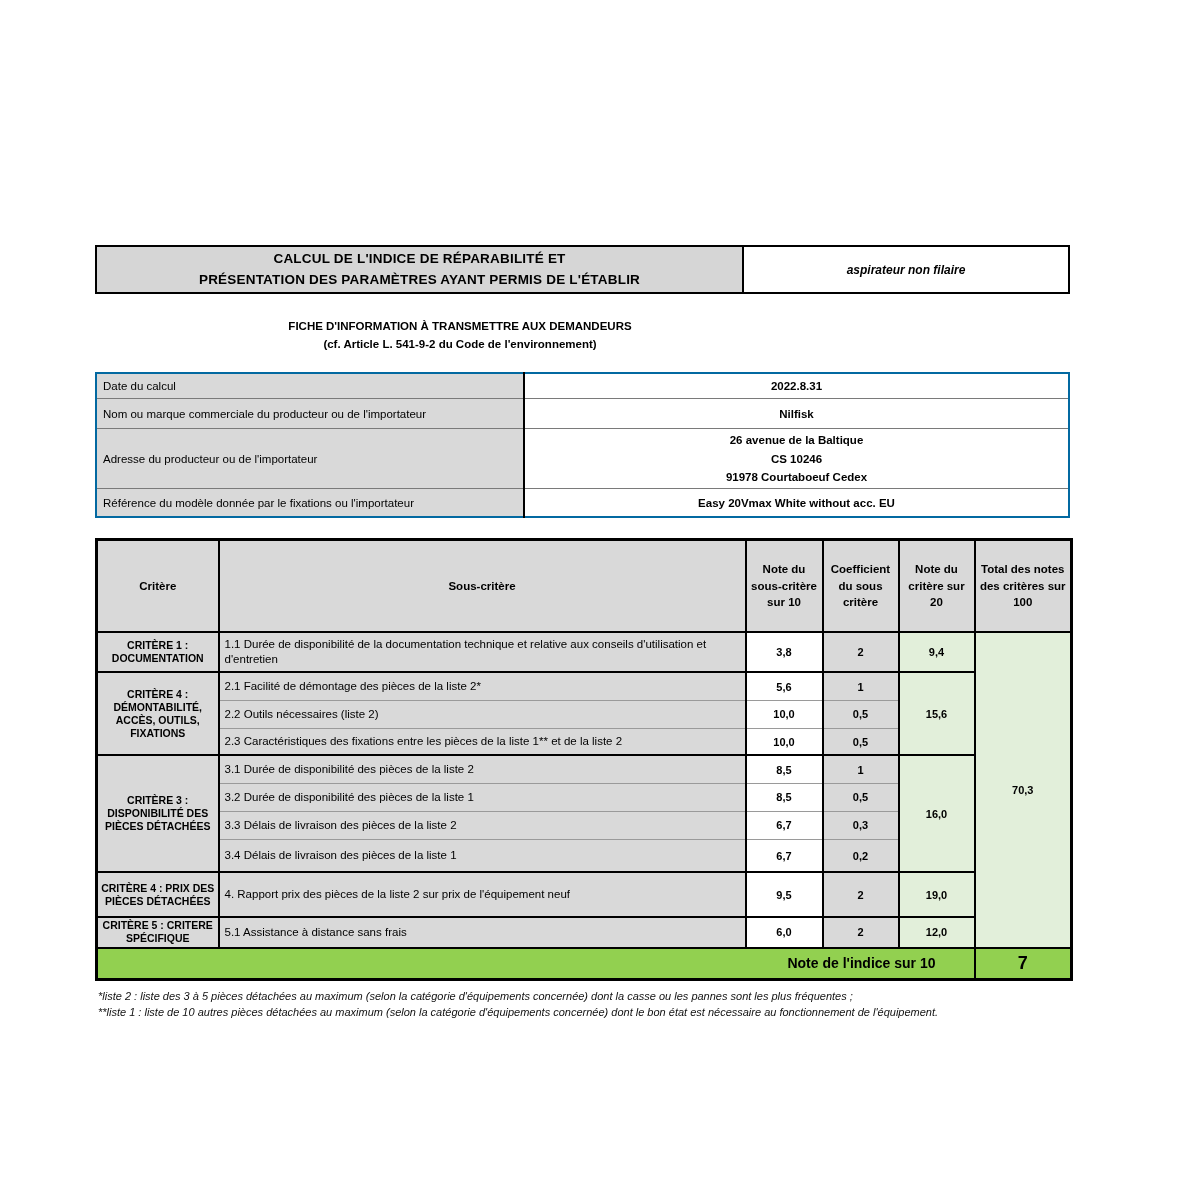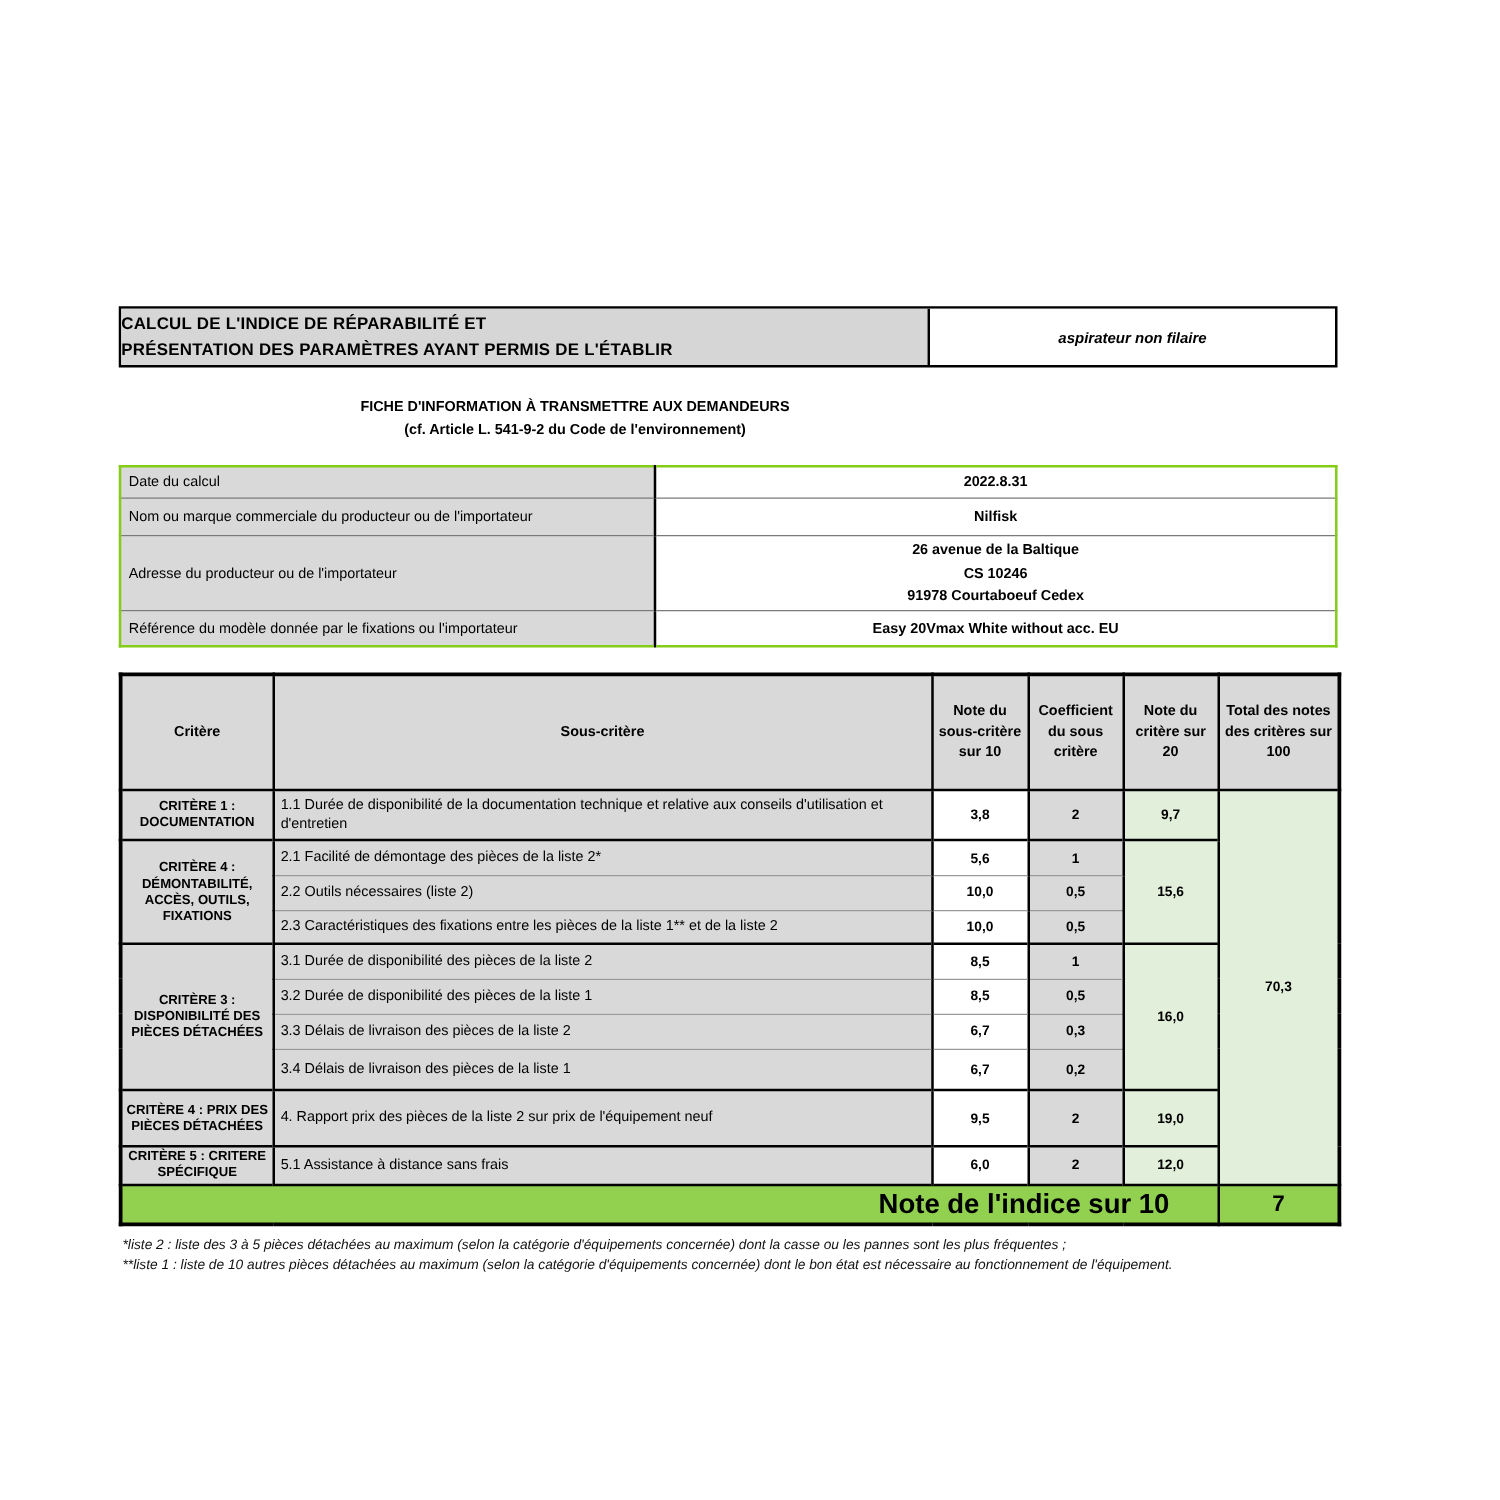--- a/index.html
+++ b/index.html
@@ -3,35 +3,35 @@
 <meta charset="utf-8">
 <style>
   html,body{margin:0;padding:0;background:#fff;}
   .page{position:relative;width:1200px;height:1200px;background:#ffffff;
         font-family:"Liberation Sans",sans-serif;color:#000;overflow:hidden;}
   .content{position:absolute;left:95px;top:245px;width:975px;}
 
   
   .title-row{display:flex;border:2px solid #000;box-sizing:border-box;height:49px;}
   .title-main{flex:0 0 645px;background:#d6d6d6;display:flex;flex-direction:column;
-              justify-content:center;text-align:left;font-weight:bold;font-size:13.5px;
+              justify-content:center;text-align:center;font-weight:bold;font-size:13.5px;
               line-height:1.55;letter-spacing:.2px;}
   .title-cat{flex:1;background:#fff;border-left:2px solid #000;display:flex;
              align-items:center;justify-content:center;font-weight:bold;font-style:italic;
              font-size:12px;}
 
   
   .subtitle{margin-top:24px;width:730px;text-align:center;font-weight:bold;
             font-size:11.5px;line-height:1.55;}
 
   
   .info-table{margin-top:18px;width:975px;border-collapse:collapse;table-layout:fixed;
               font-size:11.5px;}
   .info-table td{border:1px solid #7a7a7a;box-sizing:border-box;padding:2px 6px;}
-  .info-table{border:2px solid #84cc16;}
+  .info-table{border:2px solid #0369a1;}
   .info-table td.ilabel{background:#d9d9d9;width:428px;border-right:2px solid #000;
                         text-align:left;vertical-align:middle;}
   .info-table td.ivalue{background:#fff;text-align:center;font-weight:bold;
                         vertical-align:middle;}
   .info-table td.ivalue .vline{display:block;line-height:1.6;}
 
   
   .crit-table{margin-top:20px;width:975px;border-collapse:collapse;table-layout:fixed;
               font-size:11.5px;border:3px solid #000;}
   .crit-table th,.crit-table td{box-sizing:border-box;border-left:2px solid #000;
@@ -43,21 +43,21 @@
   .crit-table td.sub{background:#d9d9d9;text-align:left;padding-left:5px;line-height:1.3;}
   .crit-table td.n10{background:#ffffff;font-weight:bold;text-align:center;font-size:11px;}
   .crit-table td.coef{background:#d9d9d9;font-weight:bold;text-align:center;font-size:11px;}
   .crit-table td.n20{background:#e2efda;font-weight:bold;text-align:center;font-size:11px;}
   .crit-table td.total{background:#e2efda;font-weight:bold;text-align:center;font-size:11px;
               border-bottom:2px solid #000;}
   .crit-table tr.thin td{border-top:1px solid #9a9a9a;}
   .crit-table tr.gstart td{border-top:2px solid #000;}
   .crit-table tr.score td{border-top:2px solid #000;}
   .crit-table td.scorebar{background:#92d050;text-align:right;font-weight:bold;
-              font-size:22px;padding-right:38px;}
+              font-size:14px;padding-right:38px;}
   .crit-table td.scoreval{background:#92d050;text-align:center;font-weight:bold;
               font-size:18px;}
 
   
   .footnotes{margin-top:8px;font-size:11px;font-style:italic;line-height:1.45;
              padding-left:3px;color:#111;}
 </style>
 </head>
 <body>
 
@@ -121,21 +121,21 @@
         <th>Coefficient du sous critère</th>
         <th>Note du critère sur 20</th>
         <th>Total des notes des critères sur 100</th>
       </tr>
 
       <tr class="gstart" style="height:40px;">
         <td class="clabel">CRITÈRE 1 : DOCUMENTATION</td>
         <td class="sub">1.1 Durée de disponibilité de la documentation technique et relative aux conseils d'utilisation et d'entretien</td>
         <td class="n10">3,8</td>
         <td class="coef">2</td>
-        <td class="n20">9,7</td>
+        <td class="n20">9,4</td>
         <td class="total" rowspan="10">70,3</td>
       </tr>
 
       <tr class="gstart" style="height:28px;">
         <td class="clabel" rowspan="3">CRITÈRE 4 : DÉMONTABILITÉ, ACCÈS, OUTILS, FIXATIONS</td>
         <td class="sub">2.1 Facilité de démontage des pièces de la liste 2*</td>
         <td class="n10">5,6</td>
         <td class="coef">1</td>
         <td class="n20" rowspan="3">15,6</td>
       </tr>

